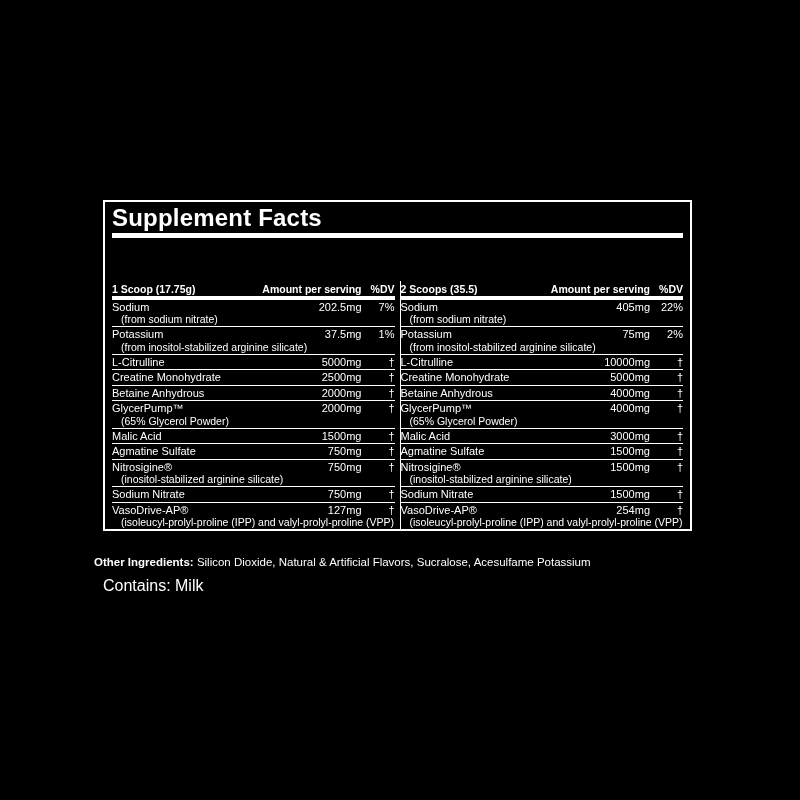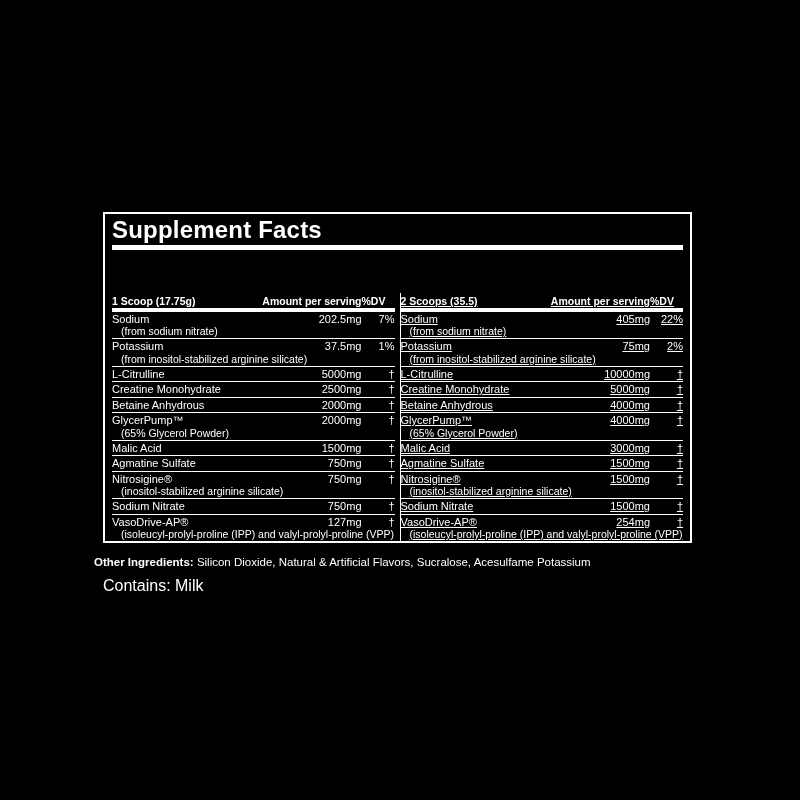--- a/index.html
+++ b/index.html
@@ -6,21 +6,21 @@
   body{
     width:800px;height:800px;
     background:#000;
     font-family:"Liberation Sans","DejaVu Sans",sans-serif;
     color:#fff;
     position:relative;
     overflow:hidden;
   }
   .panel{
     position:absolute;
-    left:103px;top:212px;
+    left:103px;top:200px;
     width:589px;height:331px;
     box-sizing:border-box;
     border:2px solid #fff;
     background:#000;
     padding:3px 7px 0 7px;
     overflow:hidden;
   }
   .sf-title{
     font-size:24px;
     font-weight:bold;
@@ -41,32 +41,32 @@
   .columns{
     display:flex;
     width:100%;
   }
   .col{
     flex:1 1 0;
     min-width:0;
     margin-top:43px;
   }
   .col.left{padding-right:5px;}
-  .col.right{border-left:1.5px solid #fff;text-decoration:underline;}
+  .col.right{border-left:1.5px solid #fff;}
   .col-header{
     display:flex;
     align-items:baseline;
     font-weight:bold;
     font-size:10.5px;
     line-height:12px;
     padding:2px 0 1px 0;
   }
   .col-header .hdr-label{flex:1 1 auto;text-align:left;}
   .col-header .hdr-amount{text-align:right;}
-  .col-header .hdr-dv{width:33px;text-align:left;}
+  .col-header .hdr-dv{width:33px;text-align:right;}
   .row{
     border-bottom:1px solid #fff;
   }
   .row:last-child{border-bottom:none;}
   .row .main{
     display:flex;
     align-items:center;
     font-size:11px;
     line-height:11.5px;
     padding:2px 0 1px 0;

